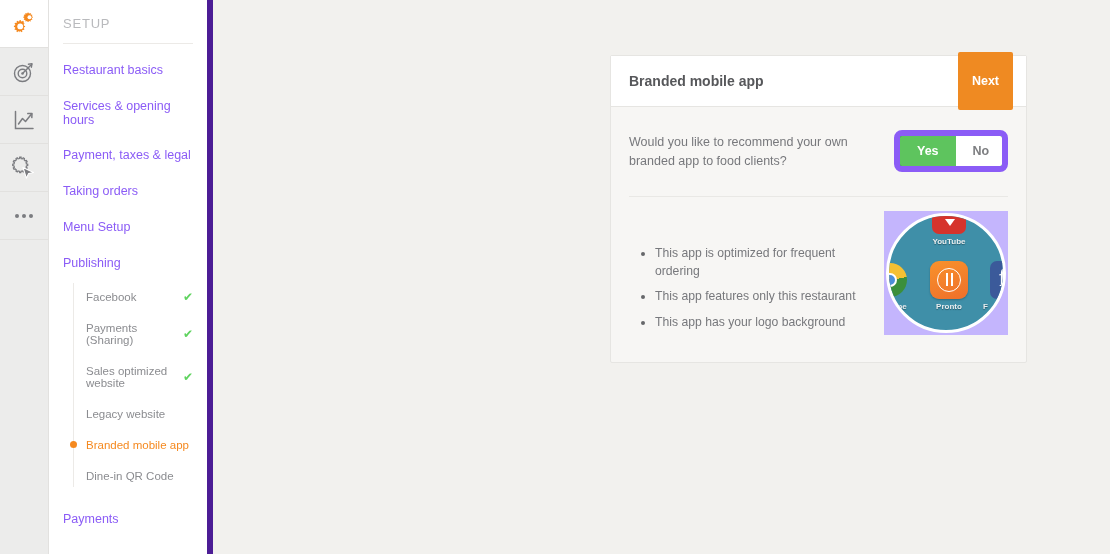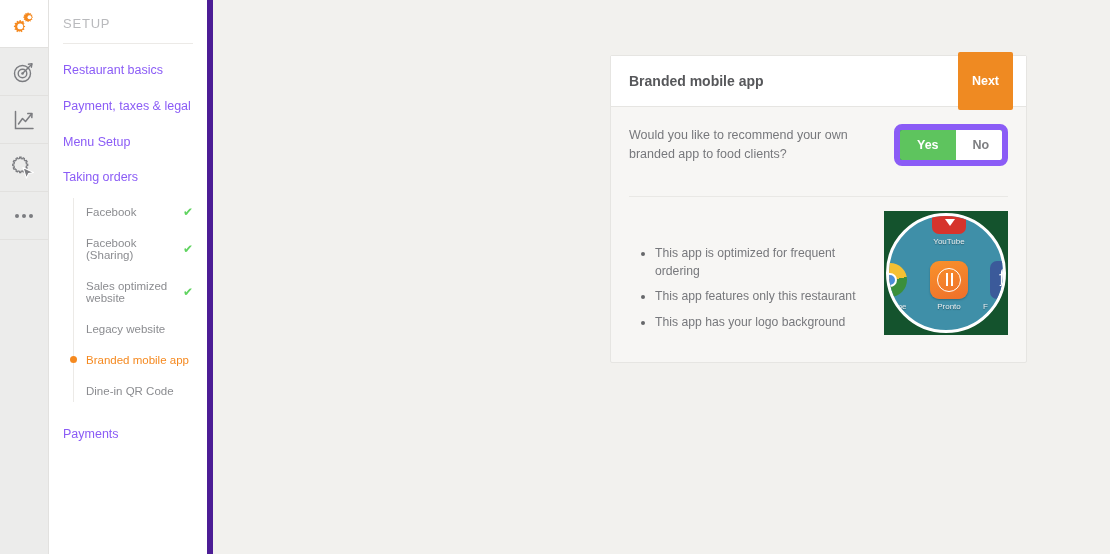--- a/index.html
+++ b/index.html
@@ -164,21 +164,21 @@
     padding: 22px 14px;
     cursor: pointer;
     font-family: "Liberation Sans", sans-serif;
   }
 
   .card-body {
     padding: 0 18px;
   }
   .question-row {
     display: flex;
-    align-items: flex-start;
+    align-items: center;
     padding: 19px 0 0 0;
     min-height: 52px;
   }
   .question-text {
     font-size: 12.5px;
     line-height: 1.55;
     color: #77787c;
     flex: 1 1 auto;
     max-width: 265px;
   }
@@ -231,22 +231,23 @@
   }
   .bullets li::marker { color: #66676a; }
 
   
   .thumb {
     width: 124px;
     height: 124px;
     position: relative;
     flex: 0 0 auto;
     margin-left: 10px;
-    background: #14532d;
+    background: #c4b5fd;
     overflow: hidden;
+    font-weight: bold;
   }
   .thumb-circle {
     position: absolute;
     left: 2px; top: 2px;
     width: 120px; height: 120px;
     border-radius: 50%;
     background: #3f8fa8;
     border: 3px solid #ffffff;
     box-sizing: border-box;
     overflow: hidden;
@@ -400,33 +401,35 @@
     </span>
   </div>
 </div>
 
 <div class="sidebar">
   <div class="sidebar-inner">
     <div class="setup-title">SETUP</div>
     <div class="setup-rule"></div>
 
     <div class="nav-item">Restaurant basics</div>
+    <div class="nav-item">Services &amp; opening hours</div>
     <div class="nav-item">Payment, taxes &amp; legal</div>
+    <div class="nav-item">Taking orders</div>
     <div class="nav-item">Menu Setup</div>
-    <div class="nav-item">Taking orders</div>
+    <div class="nav-item">Publishing</div>
 
     <div class="sub-list">
 
       <div class="sub-item">
         <span class="lbl">Facebook</span>
         <span class="check">✔</span>
       </div>
 
       <div class="sub-item">
-        <span class="lbl">Facebook (Sharing)</span>
+        <span class="lbl">Payments (Sharing)</span>
         <span class="check">✔</span>
       </div>
 
       <div class="sub-item">
         <span class="lbl">Sales optimized website</span>
         <span class="check">✔</span>
       </div>
 
       <div class="sub-item">
         <span class="lbl">Legacy website</span>

